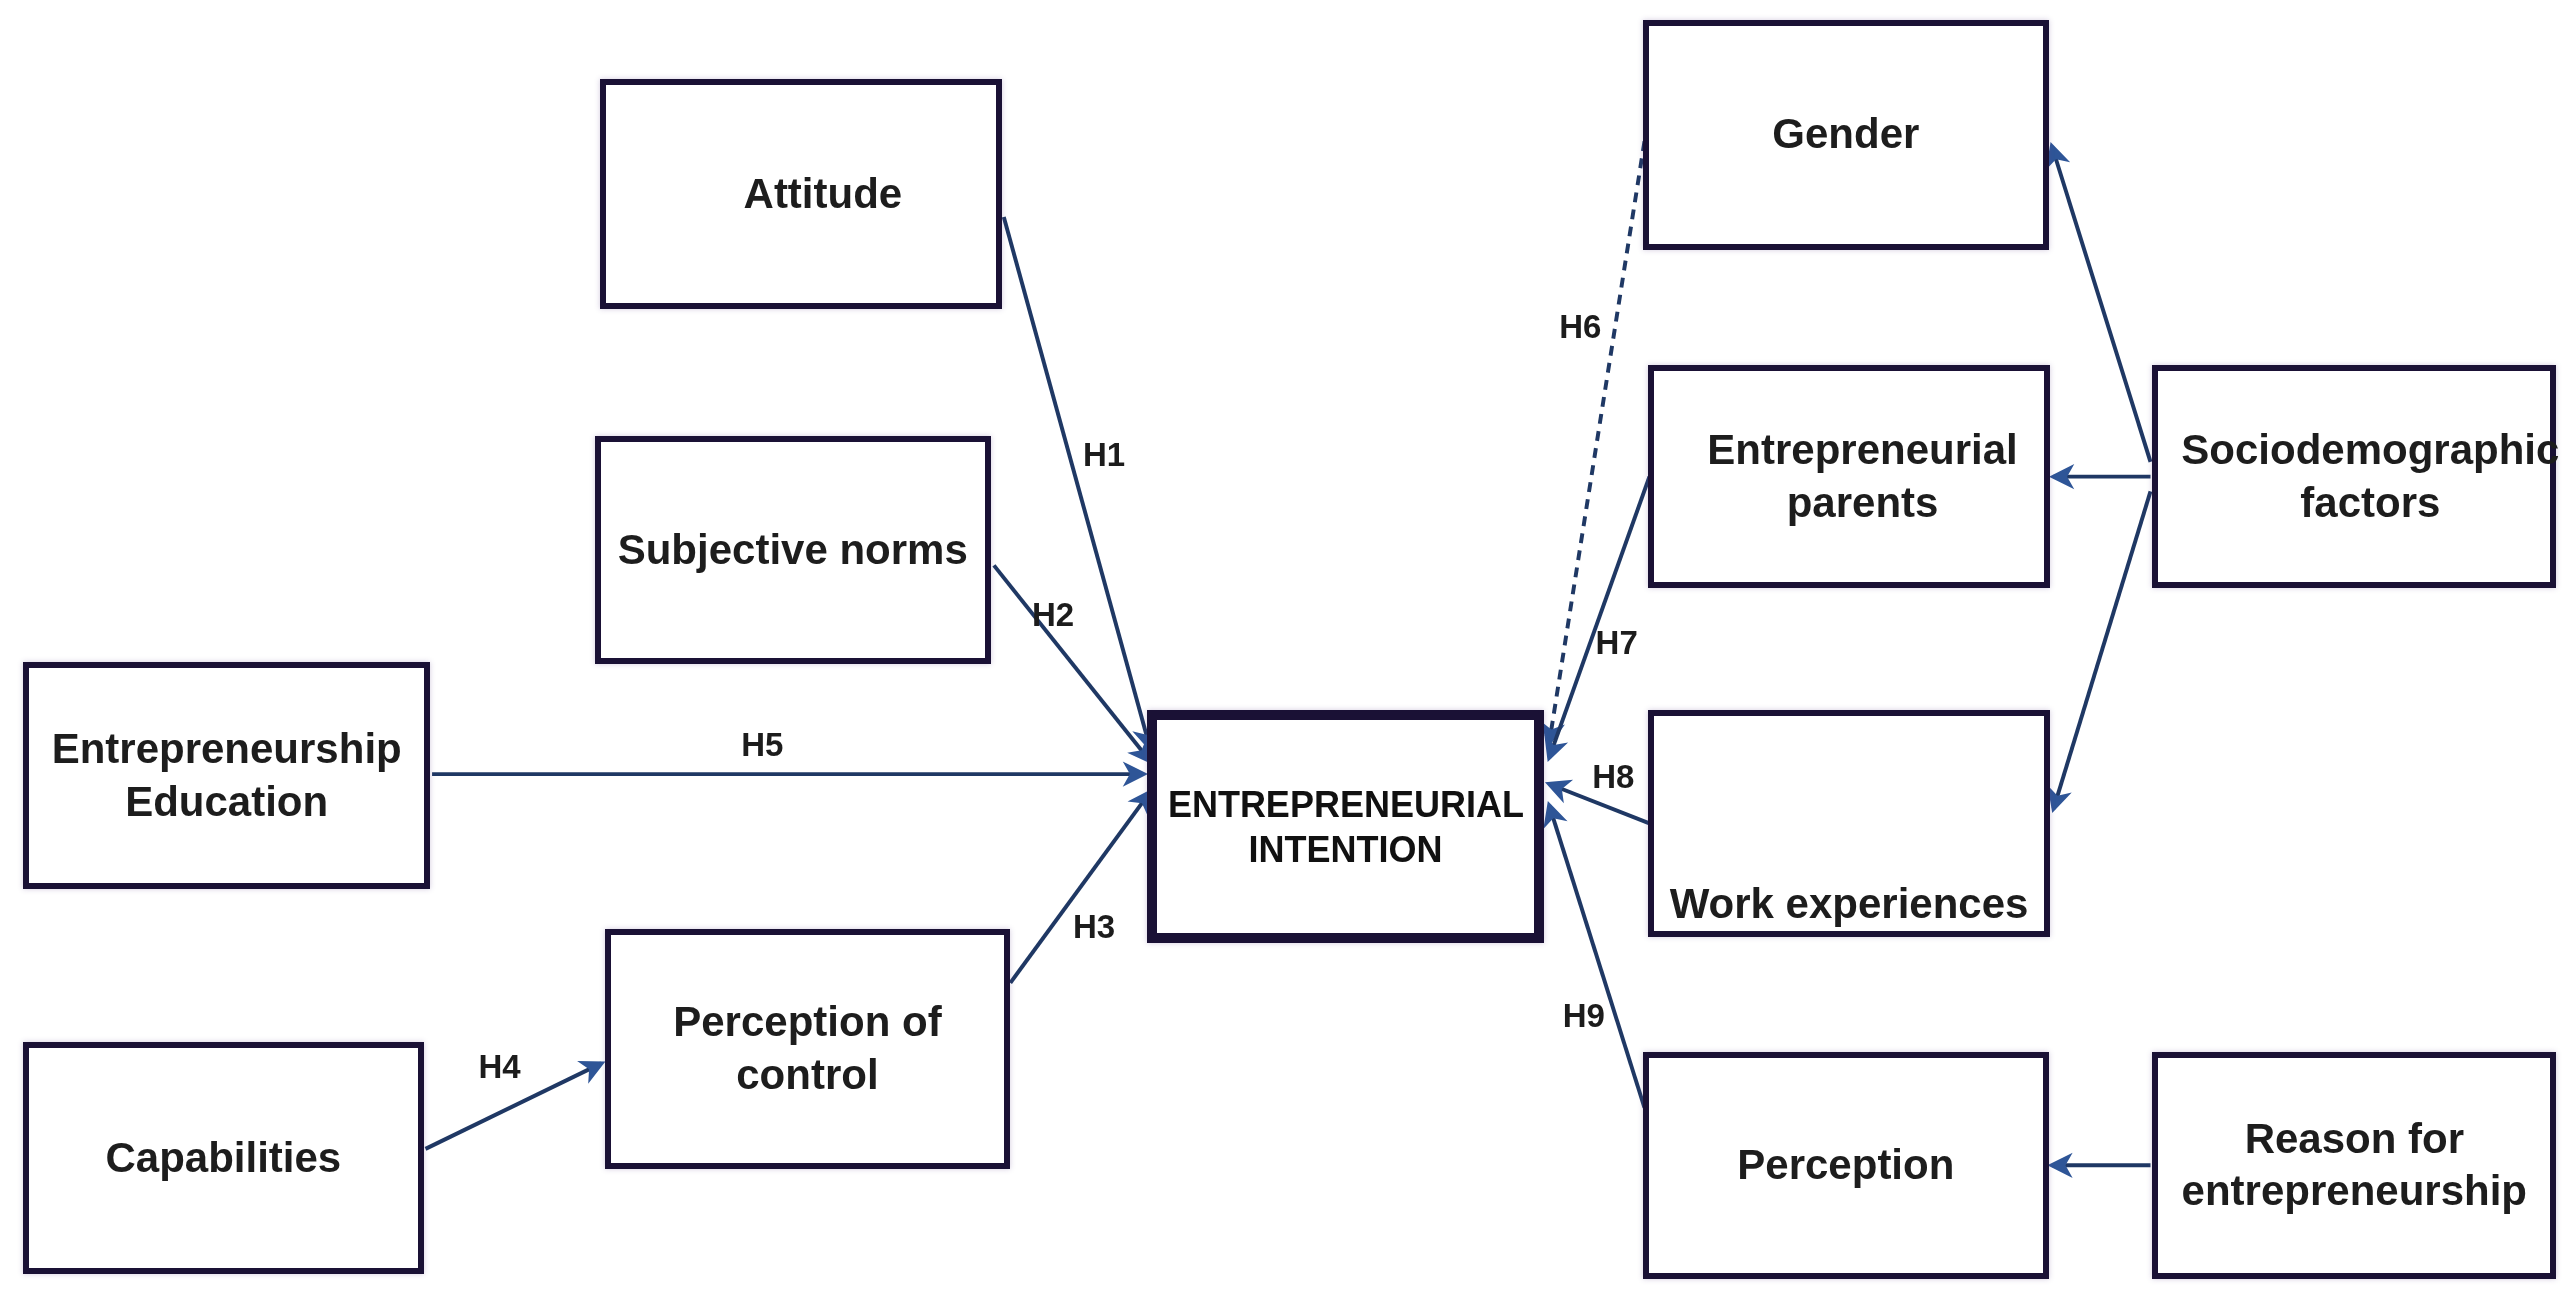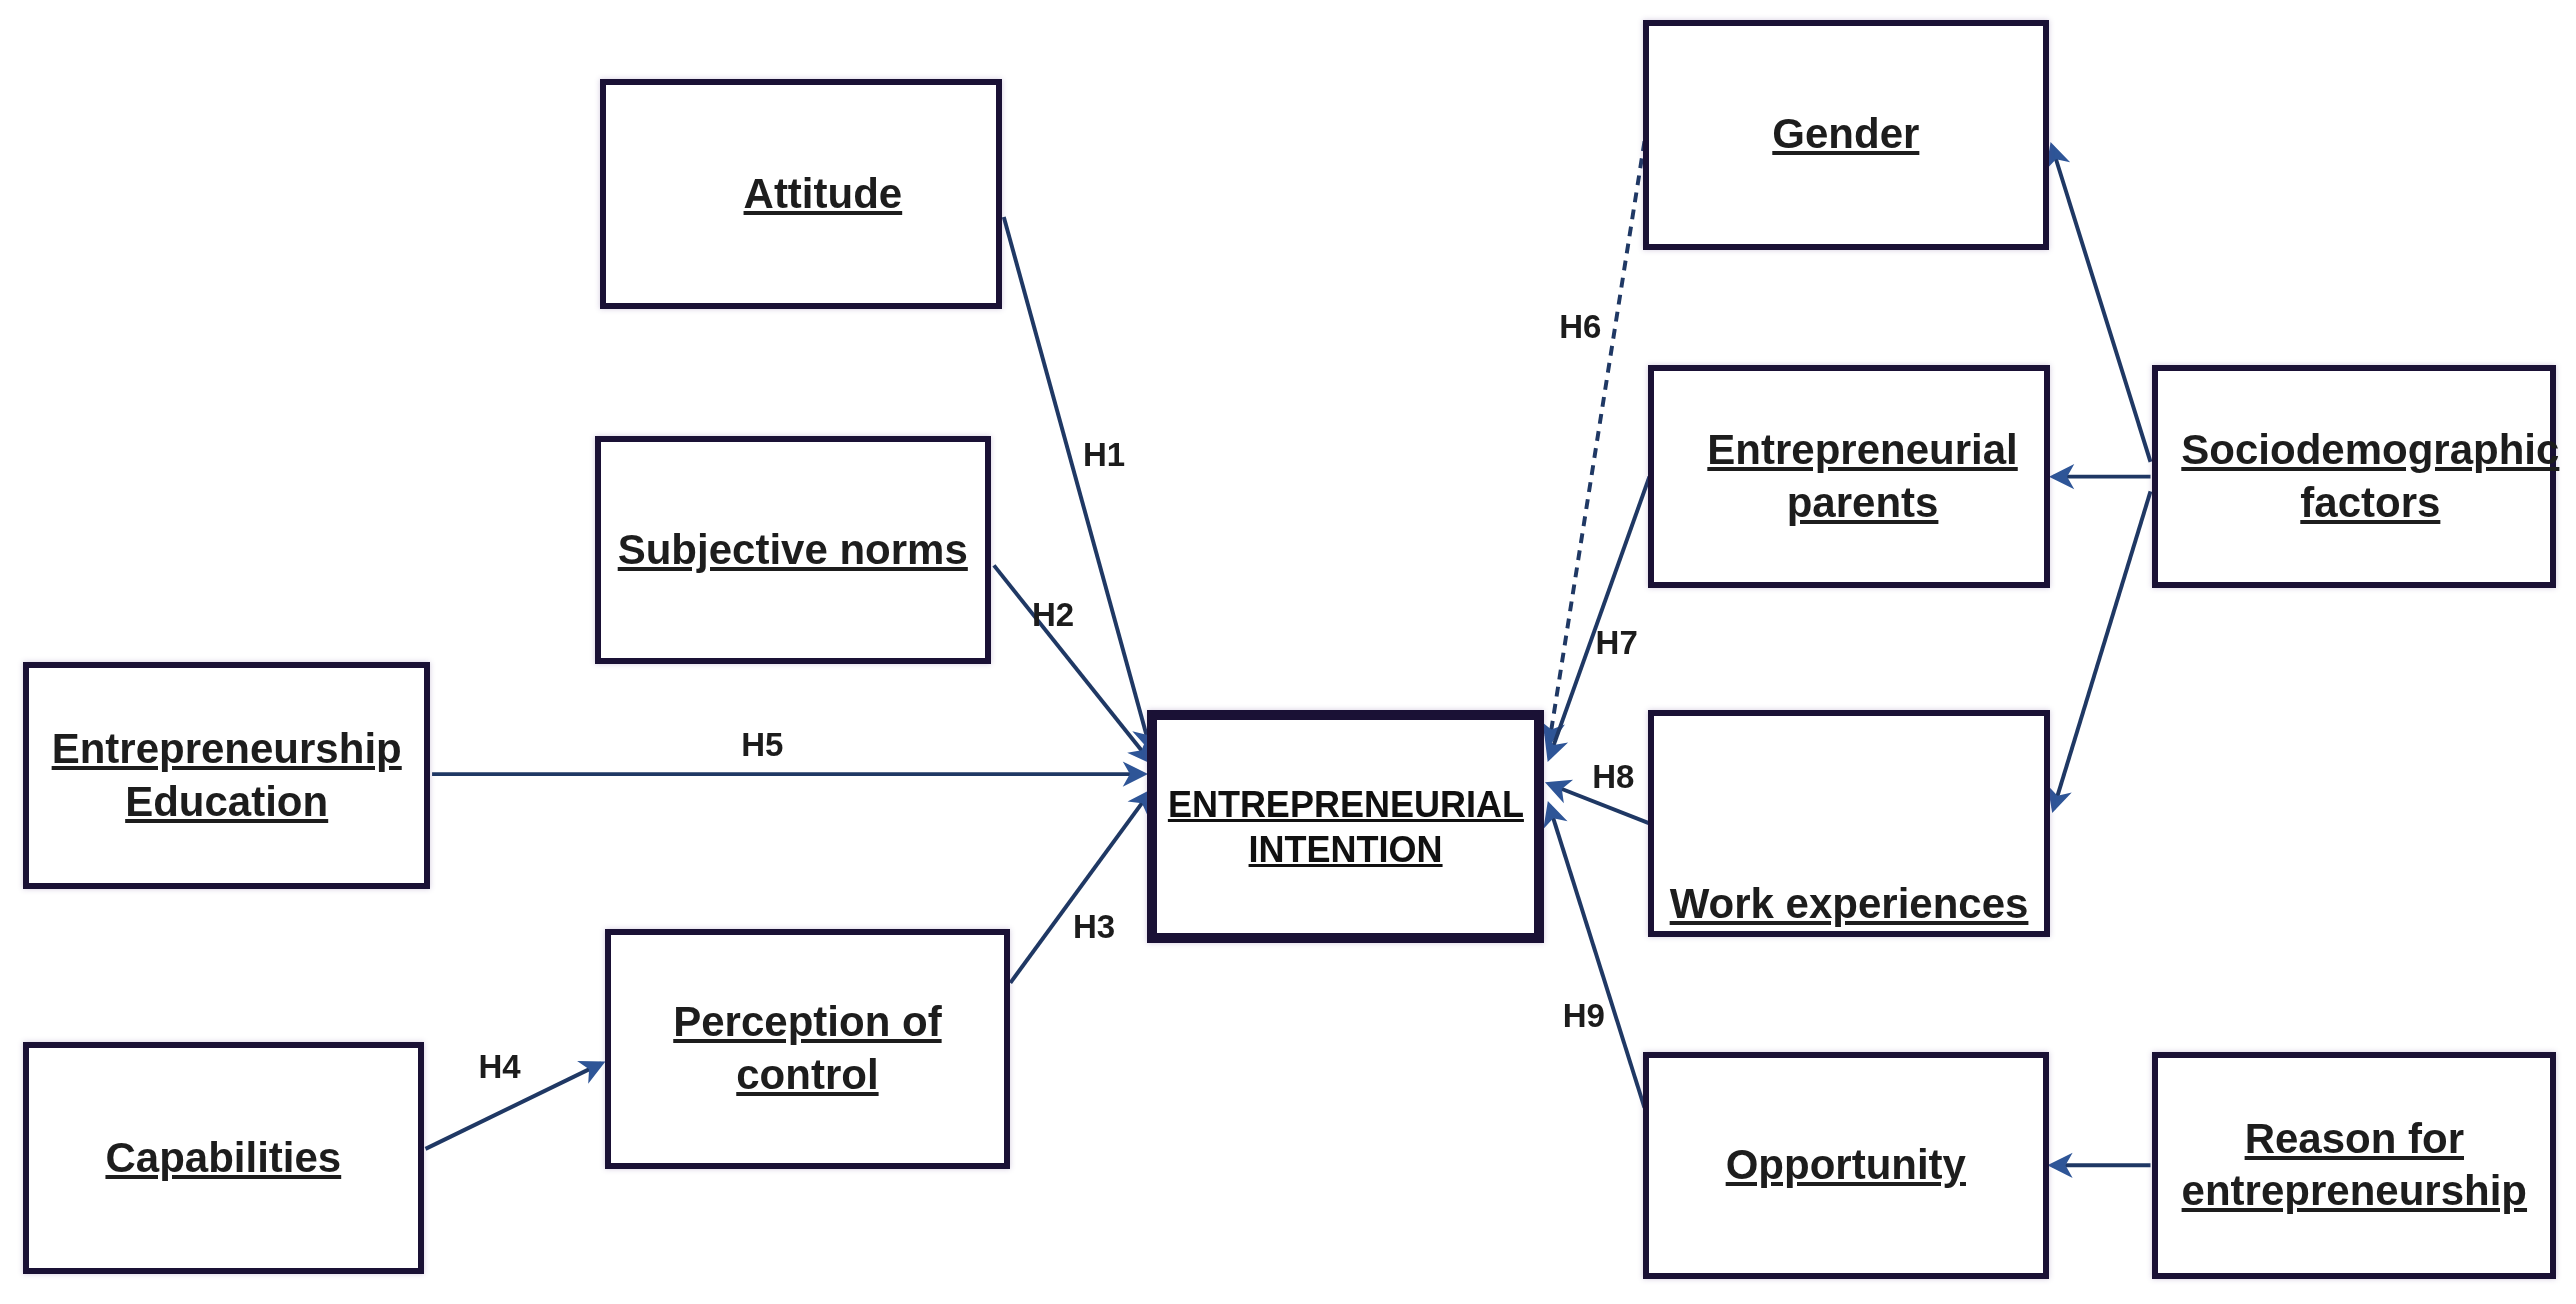--- a/index.html
+++ b/index.html
@@ -36,21 +36,20 @@
     display:flex;align-items:center;justify-content:center;
     text-align:center;
     box-shadow:0 0 5.3px rgba(98,70,140,0.28);
   }
   .node .node-label{
     font-weight:700;
     font-size:42px;
     line-height:1.25;
     color:var(--text);
     padding:0 13.6px;
-    text-decoration:underline;
   }
   .node.emphasis{border-width:10.6px;margin-top:46px;}
   .node.emphasis .node-label{
     font-size:36px;
     letter-spacing:0px;
     color:#111;
   }
   .edge-label{
     position:absolute;
     transform:translate(-50%,-50%);
@@ -111,21 +110,21 @@
       <div class="node" style="left: 63.97%; top: 27.96%; width: 15.62%; height: 17.13%; padding-left: 27px;">
         <span class="node-label">Entrepreneurial parents</span>
       </div>
       <div class="node" style="left: 83.55%; top: 27.96%; width: 15.69%; height: 17.13%; padding-left: 32px;">
         <span class="node-label">Sociodemographic factors</span>
       </div>
       <div class="node" style="left: 63.97%; top: 54.41%; width: 15.62%; height: 17.38%; align-items: flex-end;">
         <span class="node-label">Work experiences</span>
       </div>
       <div class="node" style="left: 63.78%; top: 80.6%; width: 15.75%; height: 17.38%;">
-        <span class="node-label">Opportunity</span>
+        <span class="node-label">Perception</span>
       </div>
       <div class="node" style="left: 83.55%; top: 80.6%; width: 15.69%; height: 17.38%;">
         <span class="node-label">Reason for entrepreneurship</span>
       </div>
     </div>
   <div id="labels-layer">
       <div class="edge-label" style="left: 42.86%; top: 34.89%;">H1</div>
       <div class="edge-label" style="left: 40.88%; top: 47.1%;">H2</div>
       <div class="edge-label" style="left: 42.47%; top: 71.03%;">H3</div>
       <div class="edge-label" style="left: 19.39%; top: 81.74%;">H4</div>

